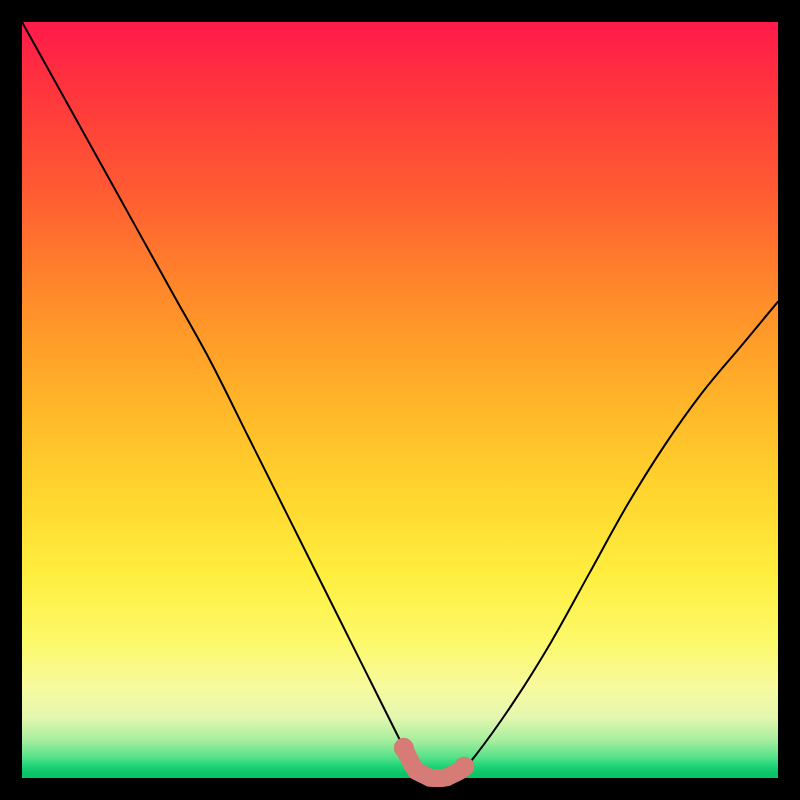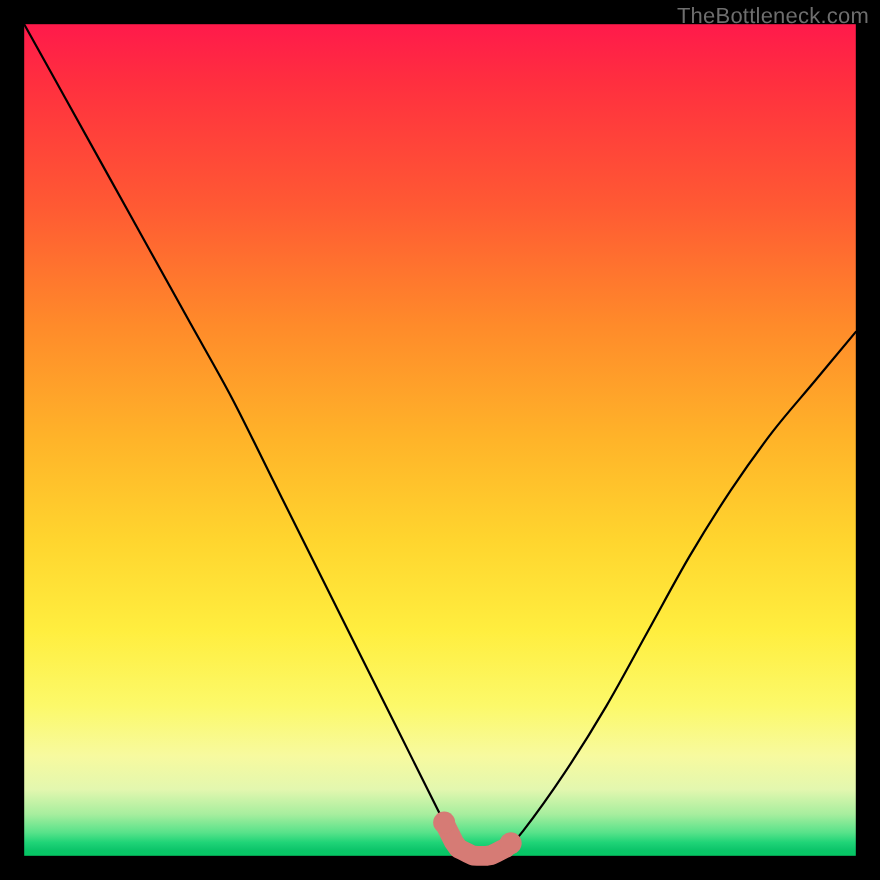--- a/index.html
+++ b/index.html
@@ -76,21 +76,20 @@
     fill: none;
     stroke-linecap: round;
     stroke-linejoin: round;
   }
 </style>
 </head>
 <body>
 
 <div class="frame">
 
-  <div class="watermark">TheBottleneck.com</div>
 
   <div class="plot">
     <svg class="curve" viewBox="0 0 756 756" preserveAspectRatio="none">
       <path id="curve-path" class="thin" d="M 0 0 C 6.300000000000001 11.339999999999995, 25.200000000000003 45.35999999999996, 37.800000000000004 68.03999999999996 C 50.400000000000006 90.71999999999997, 63.00000000000001 113.40000000000003, 75.60000000000001 136.08000000000004 C 88.2 158.76000000000005, 100.79999999999998 181.44000000000003, 113.39999999999999 204.12 C 126 226.79999999999998, 138.60000000000002 249.47999999999996, 151.20000000000002 272.15999999999997 C 163.8 294.84, 176.4 316.26, 189 340.2 C 201.6 364.14, 214.2 390.6, 226.79999999999998 415.8 C 239.39999999999998 441, 251.99999999999994 466.20000000000005, 264.59999999999997 491.40000000000003 C 277.2 516.6, 289.8 541.8, 302.40000000000003 567 C 315.00000000000006 592.2, 327.6 617.4, 340.2 642.6 C 352.79999999999995 667.8000000000001, 369.18 700.5600000000001, 378 718.2 C 386.82 735.84, 388.08 742.1400000000001, 393.12 748.44 C 398.16 754.74, 403.2 754.74, 408.24 756 C 413.28000000000003 757.26, 418.32000000000005 757.26, 423.36 756 C 428.4 754.74, 433.43999999999994 752.22, 438.47999999999996 748.44 C 443.52 744.6600000000001, 444.78 744.6600000000001, 453.59999999999997 733.32 C 462.41999999999996 721.98, 478.80000000000007 699.3, 491.40000000000003 680.4 C 504 661.5, 516.5999999999999 641.34, 529.1999999999999 619.9200000000001 C 541.8 598.5000000000001, 554.4 574.56, 567 551.88 C 579.6 529.2, 592.2 505.26000000000005, 604.8000000000001 483.84000000000003 C 617.4000000000001 462.42, 630 442.26, 642.6 423.36 C 655.2 404.46000000000004, 667.8 386.82, 680.4 370.44 C 693 354.06, 705.5999999999999 340.20000000000005, 718.1999999999999 325.08000000000004 C 730.8 309.96000000000004, 749.7 287.28, 756 279.71999999999997"></path>
       <path id="accent-path" class="fat" d="M 381.78000000000003 725.76 L 386.09999999999997 734.4 L 390.42 743.0400000000001 L 394.74 749.25 L 399.05999999999995 751.41 L 403.38 753.5699999999999 L 407.7 755.73 L 412.02000000000004 756 L 416.34 756 L 420.66 756 L 424.98 755.1899999999999 L 429.3 753.03 L 433.61999999999995 750.87 L 437.94 748.71 L 442.26 744.66"></path>
       <circle id="accent-dot-left" r="10" fill="#d67b75" cx="381.78000000000003" cy="725.76"></circle>
       <circle id="accent-dot-right" r="10" fill="#d67b75" cx="442.26" cy="744.66"></circle>
     </svg>
   </div>
 

